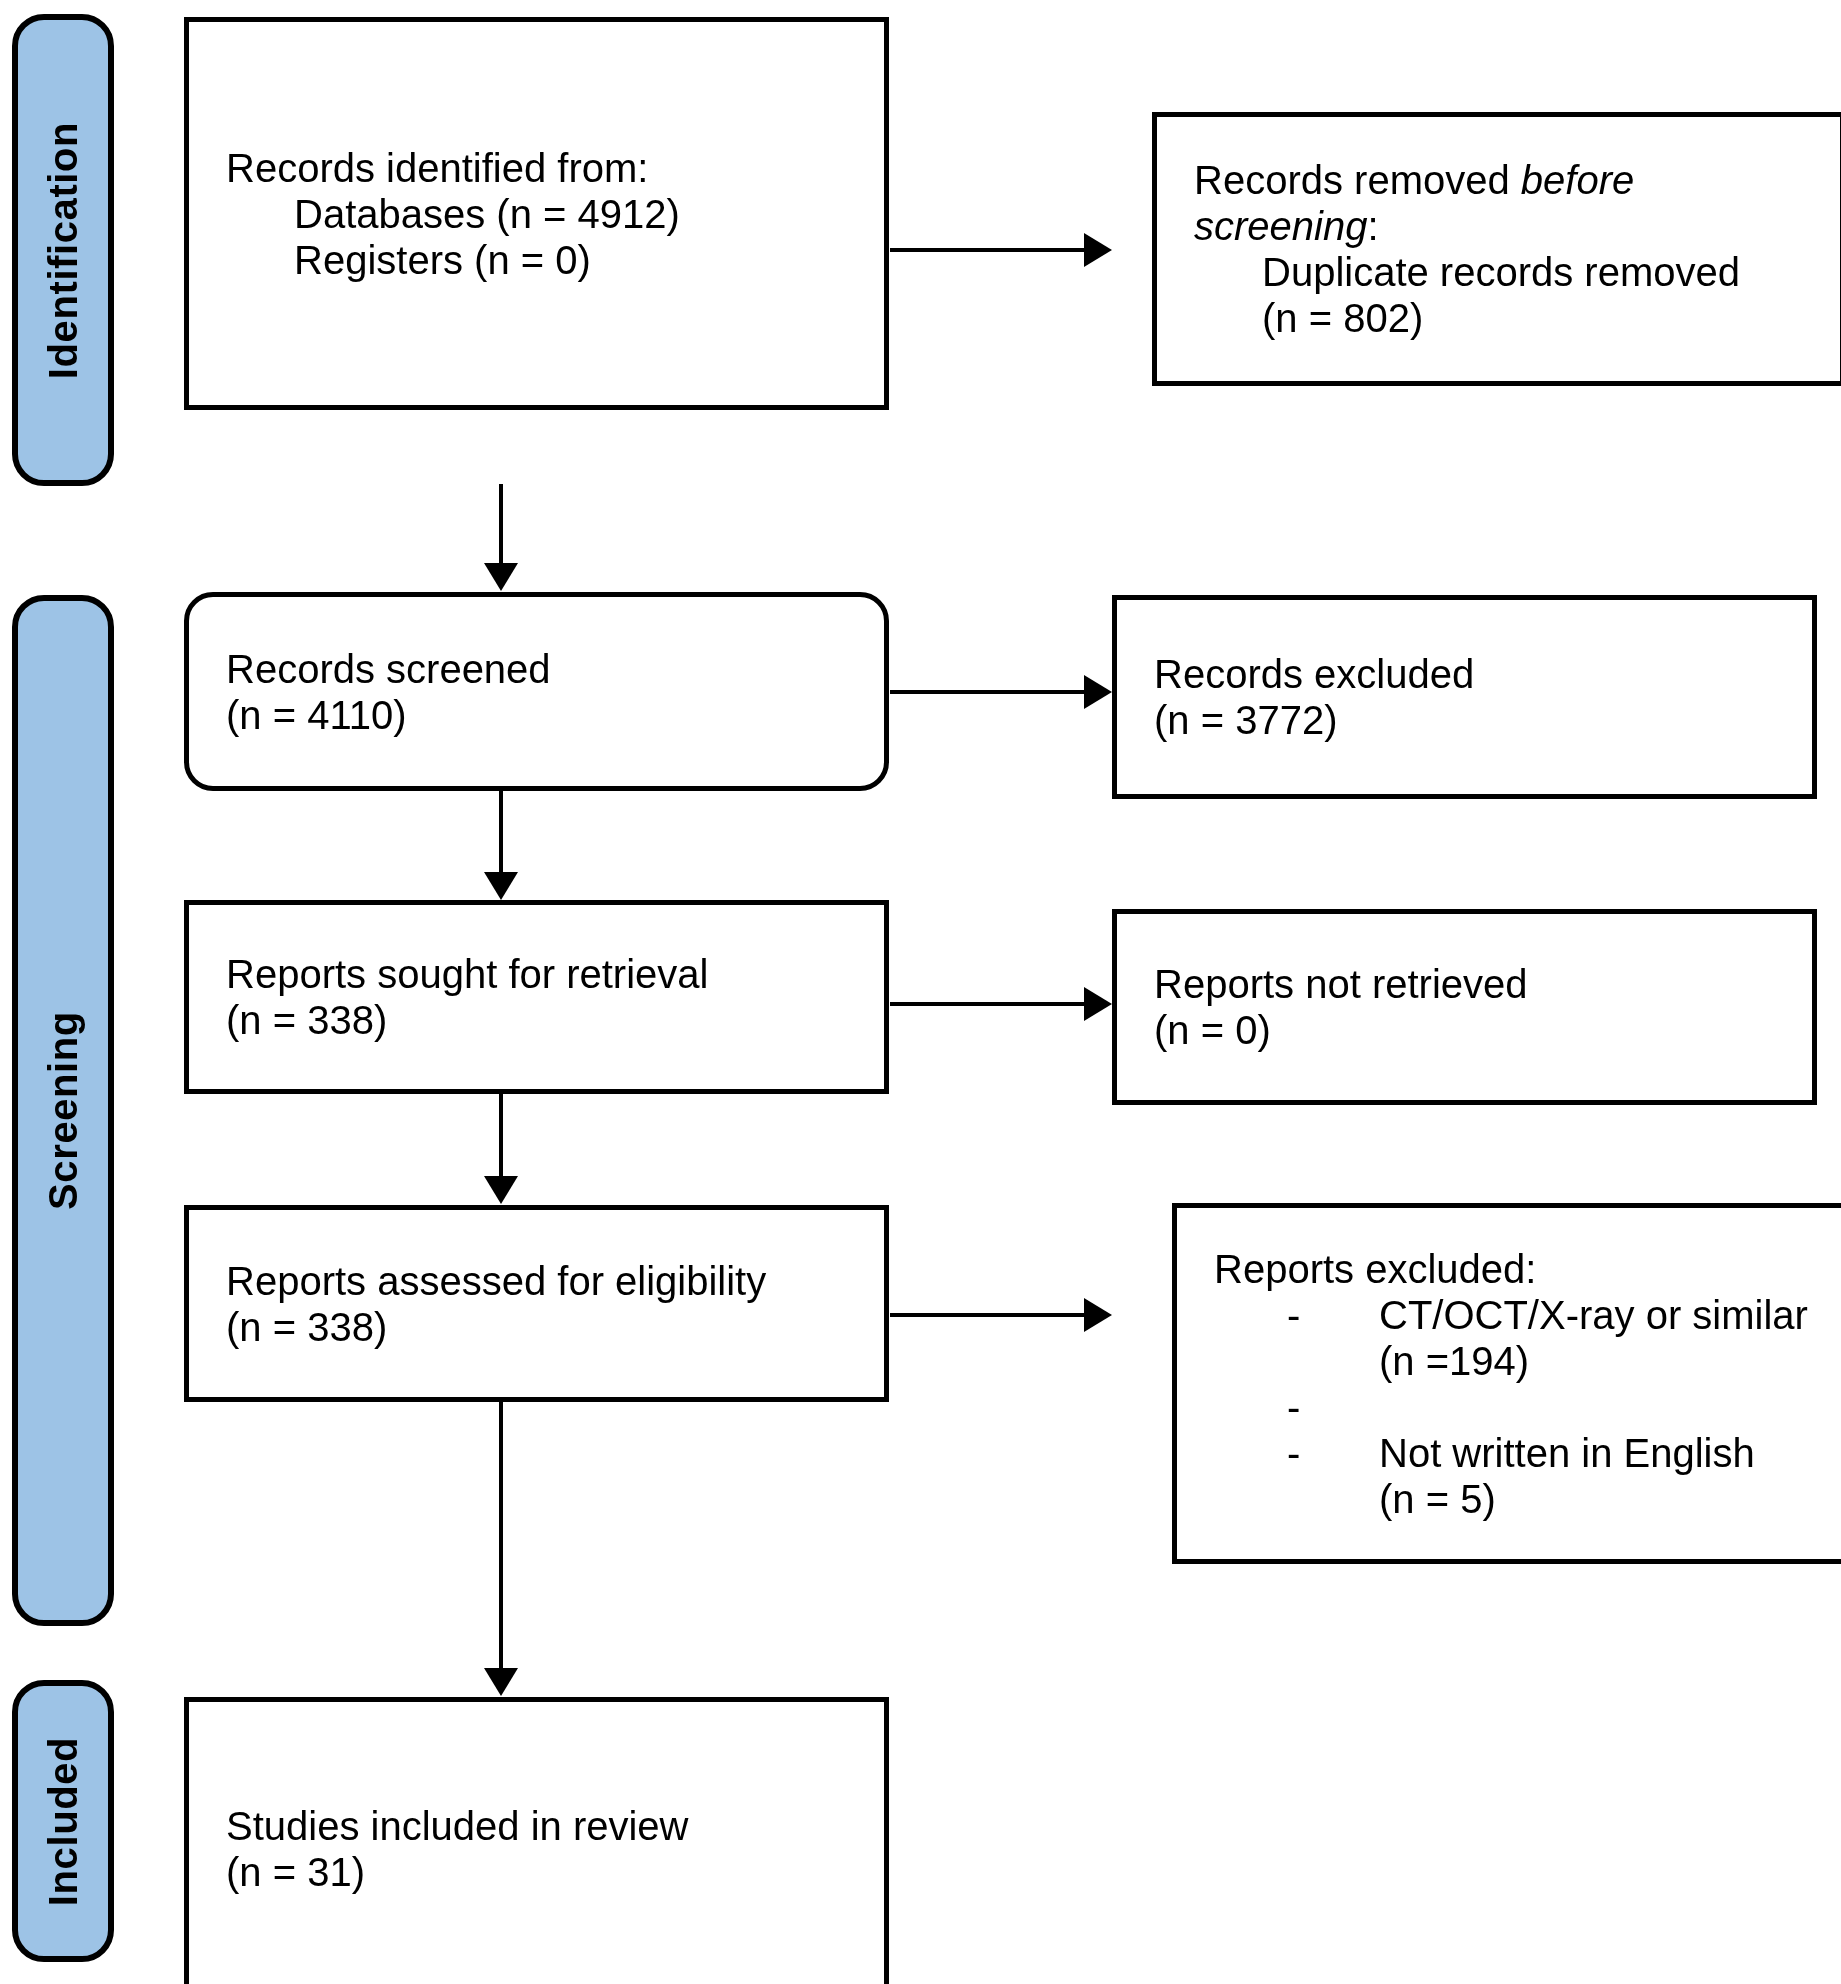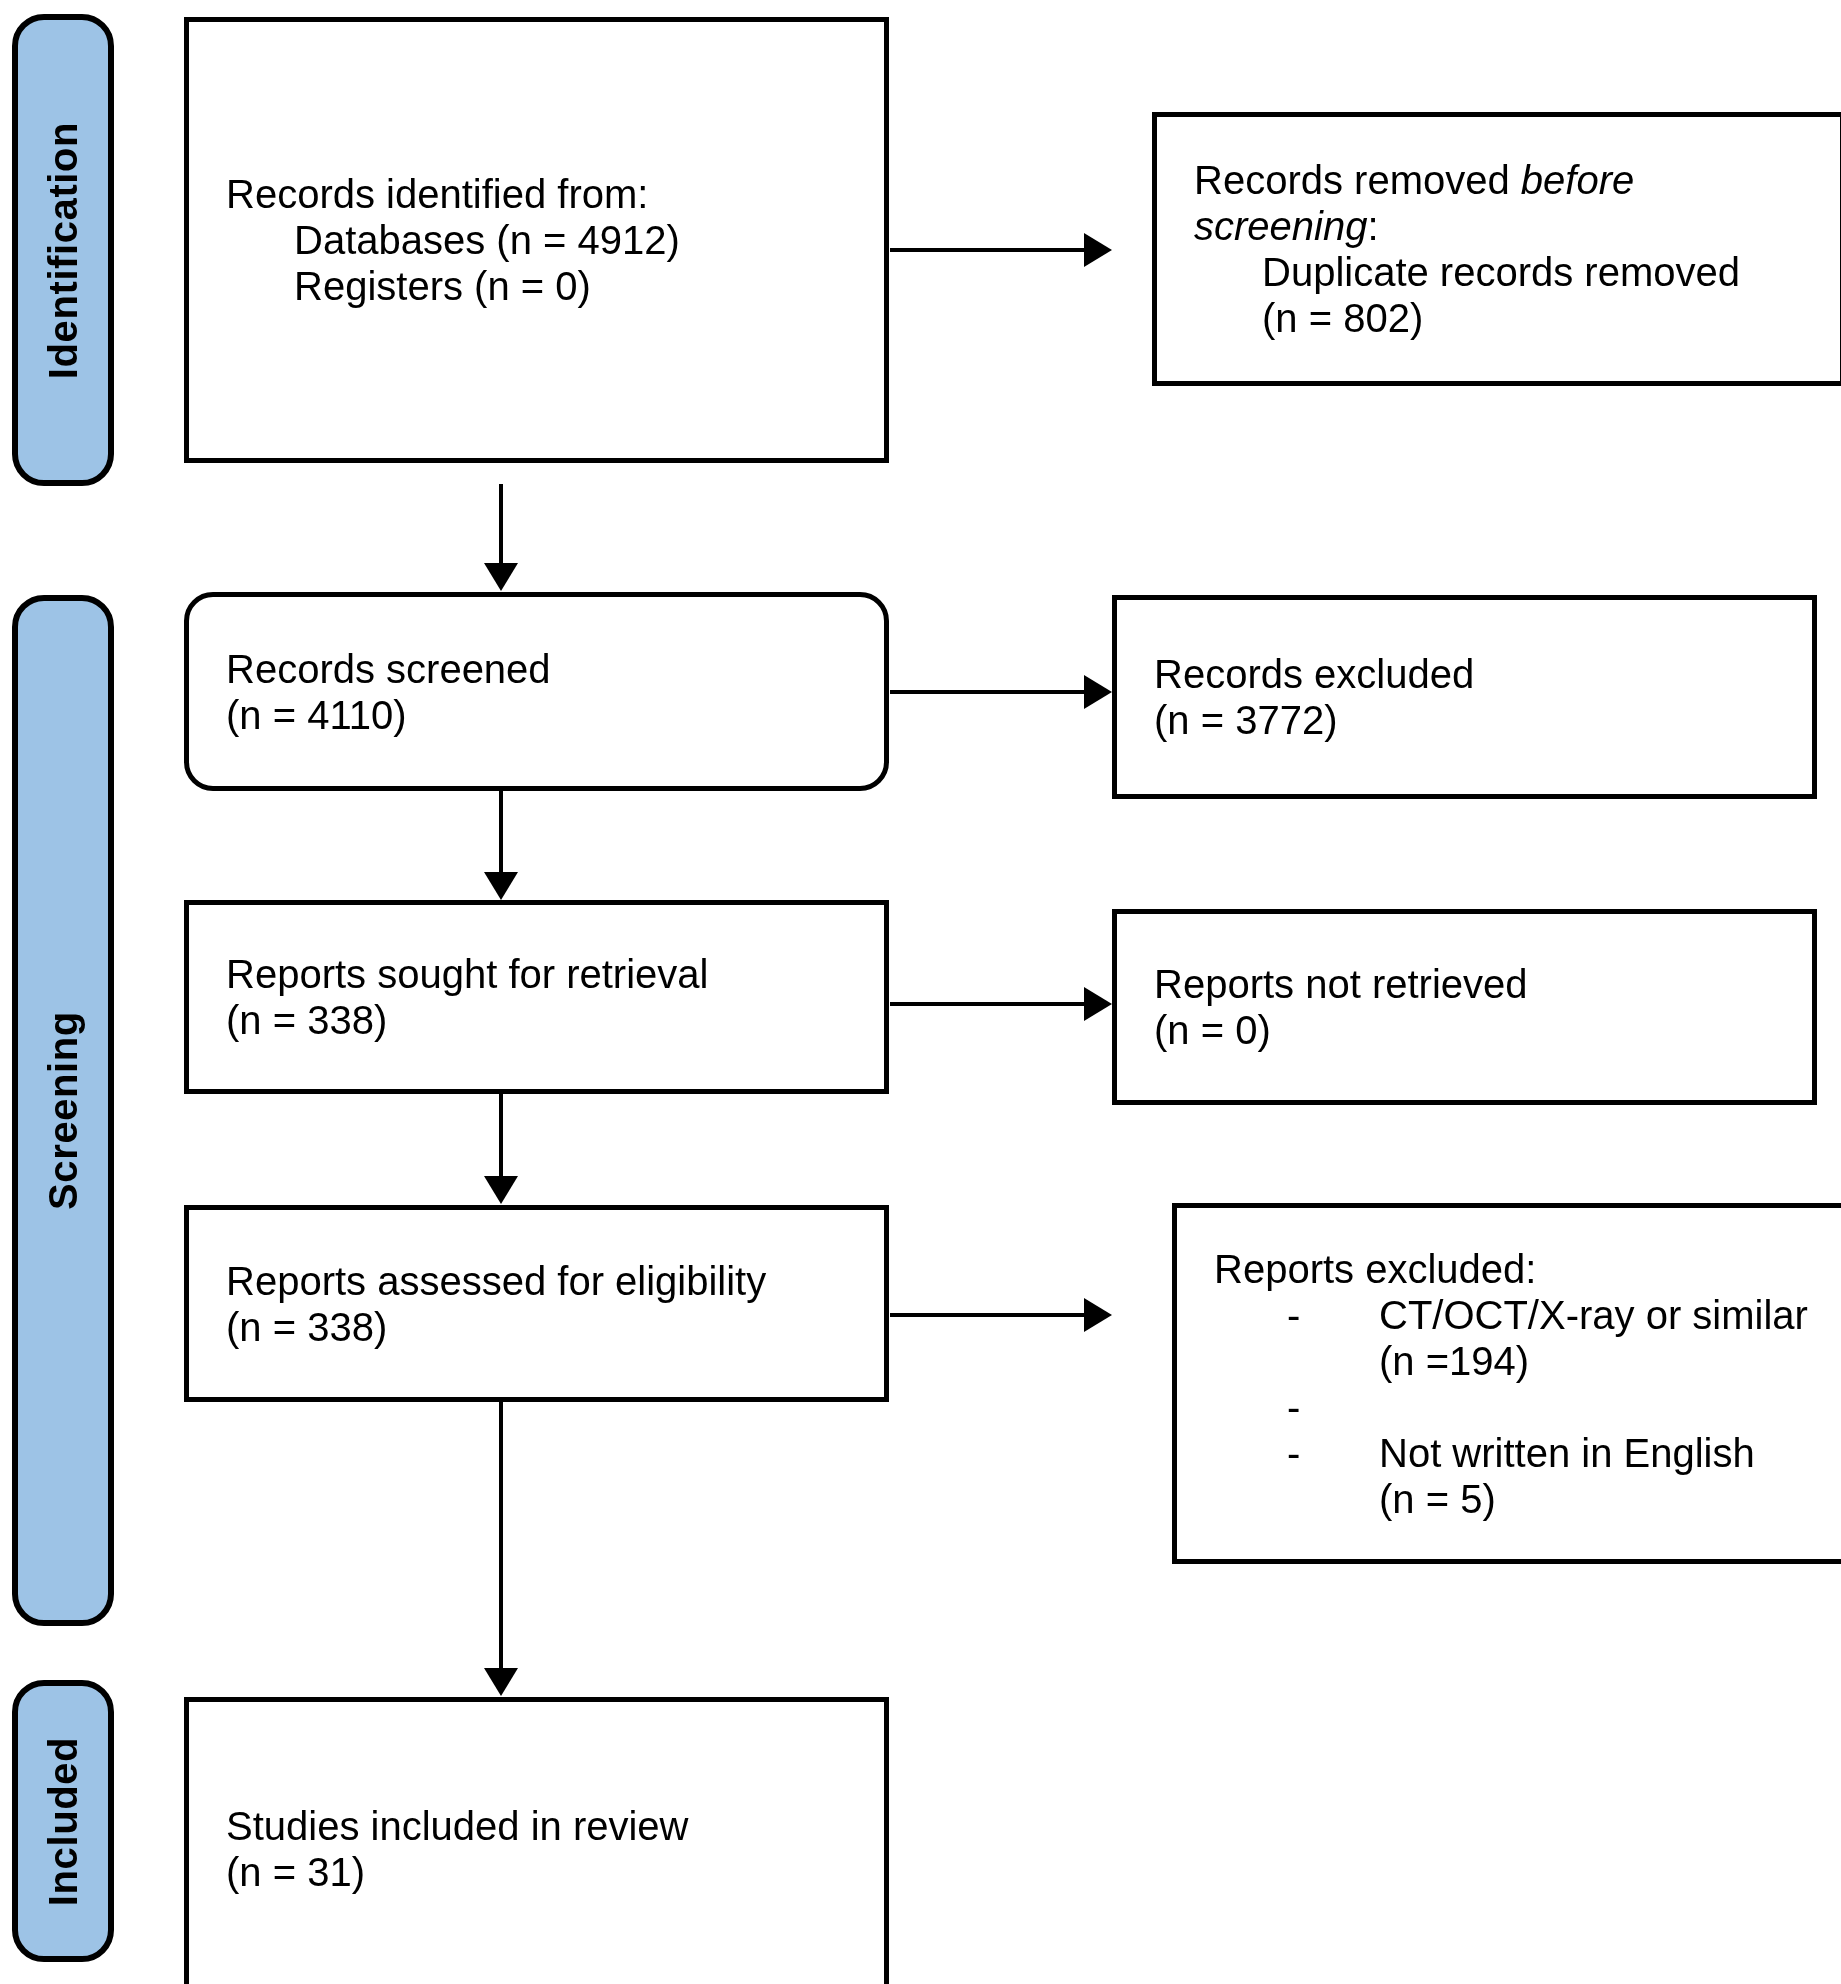--- a/index.html
+++ b/index.html
@@ -50,21 +50,21 @@
     flex-direction: column;
     justify-content: center;
     align-items: flex-start;
     padding: 11.2px 22.4px 11.2px 37px;
     font-size: 40px;
     line-height: 46px;
   }
   .fbox .line { display: block; }
   .fbox .ind  { padding-left: 68px; text-align: right; }
 
-  #box-identified { left: 184px;  top: 17px;   width: 705px; height: 446px; }
+  #box-identified { left: 184px;  top: 17px;   width: 705px; height: 393px; }
   #box-screened   { left: 184px;  top: 592px; width: 705px; height: 199px; border-radius: 29px; }
   #box-sought     { left: 184px;  top: 900px; width: 705px; height: 194px; text-align: center; }
   #box-assessed   { left: 184px;  top: 1205px; width: 705px; height: 197px; }
   #box-included   { left: 184px;  top: 1697px; width: 705px; height: 279px; }
 
   #box-removed       { left: 1152px; top: 112px;  width: 693px; height: 274px; }
   #box-excluded      { left: 1112px; top: 595px; width: 705px; height: 204px; }
   #box-notretrieved  { left: 1112px; top: 909px; width: 705px; height: 196px; }
   #box-repexcluded   { left: 1172px; top: 1203px; width: 705px; height: 361px; }
   #box-included      { height: 303px; }

